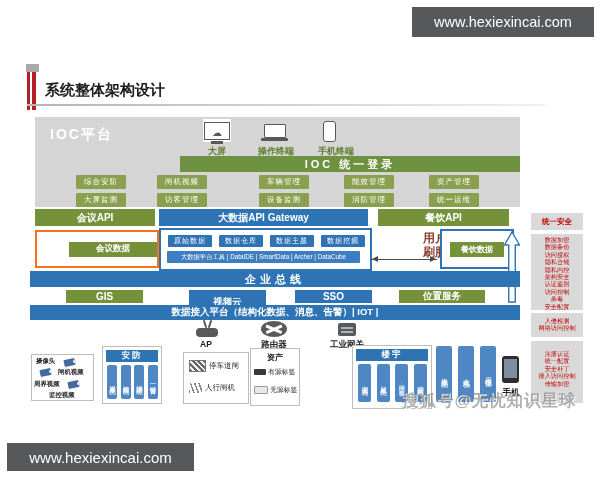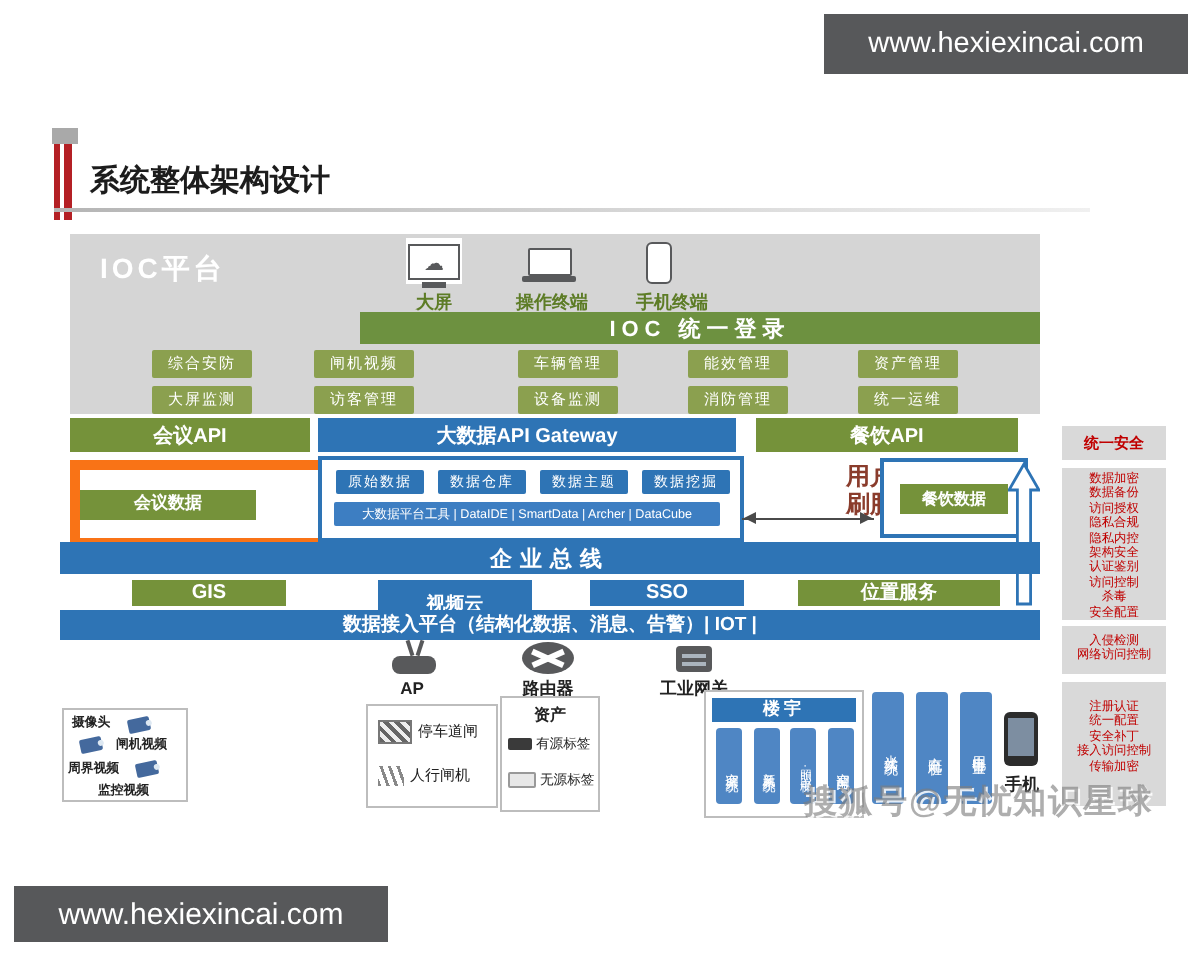--- a/index.html
+++ b/index.html
@@ -112,21 +112,21 @@
   <div class="abs bar green" style="left:35px;top:209px;width:120px;height:17px;font-size:10px;">
     <span>会议API</span>
     </div>
   <div class="abs bar blue" style="left:159px;top:209px;width:209px;height:17px;font-size:10px;">
     <span>大数据API Gateway</span>
     </div>
   <div class="abs bar green" style="left:378px;top:209px;width:131px;height:17px;font-size:10px;">
     <span>餐饮API</span>
     </div>
 
-  <div class="abs obox" style="left:35px;top:230px;width:120px;height:34px;border:5px solid #f97316;display:flex;align-items:center;justify-content:flex-start;">
+  <div class="abs obox" style="left:35px;top:230px;width:120px;height:34px;border:2px solid #f97316;display:flex;align-items:center;justify-content:flex-end;">
     <div class="bar green" style="width:88px;height:15px;font-size:8.5px;">
       <span>会议数据</span>
       </div>
   </div>
   <div class="abs obox" style="left:159px;top:228px;width:209px;height:39px;border:2px solid #2e74b5;">
     <div class="bbtn" style="position:absolute;left:7px;top:5px;width:44px;height:12px;">原始数据</div>
     <div class="bbtn" style="position:absolute;left:58px;top:5px;width:44px;height:12px;">数据仓库</div>
     <div class="bbtn" style="position:absolute;left:109px;top:5px;width:44px;height:12px;">数据主题</div>
     <div class="bbtn" style="position:absolute;left:160px;top:5px;width:44px;height:12px;">数据挖掘</div>
     <div class="bbtn" style="position:absolute;left:6px;top:21px;width:193px;height:12px;background:#3d7ec2;font-size:6.3px;letter-spacing:0;">大数据平台工具 | DataIDE | SmartData | Archer | DataCube</div>
@@ -143,21 +143,21 @@
     <polygon points="8,1 15.5,14 11.3,14 11.3,71 4.7,71 4.7,14 0.5,14" fill="#ffffff" stroke="#2e74b5" stroke-width="1.4"></polygon>
   </svg>
 
   <div class="abs bar blue" style="left:30px;top:271px;width:490px;height:16px;font-size:11px;letter-spacing:4px;">
     <span>企业总线</span>
     </div>
 
   <div class="abs bar green" style="left:66px;top:290px;width:77px;height:13px;font-size:10px;">GIS</div>
   <div class="abs bar blue" style="left:189px;top:290px;width:77px;height:25px;font-size:9.5px;">视频云</div>
   <div class="abs bar blue" style="left:295px;top:290px;width:77px;height:13px;font-size:10px;">SSO</div>
-  <div class="abs bar green" style="left:399px;top:290px;width:101px;height:13px;font-size:9.5px;">位置服务</div>
+  <div class="abs bar green" style="left:399px;top:290px;width:86px;height:13px;font-size:9.5px;">位置服务</div>
 
   <div class="abs bar blue" style="left:30px;top:305px;width:490px;height:15px;font-size:9.5px;">
     <span>数据接入平台（结构化数据、消息、告警）| IOT |</span>
     </div>
 
   <div class="abs" style="left:196px;top:328px;">
       <span class="ic-ap" style="display:block;"></span>
     </div>
   <div class="abs netlbl" style="left:186px;top:339px;width:40px;">AP</div>
   <div class="abs" style="left:261px;top:321px;">
@@ -172,20 +172,29 @@
   <div class="abs wbox" style="left:31px;top:354px;width:61px;height:45px;">
     <div class="tinylbl" style="position:absolute;left:4px;top:2px;">摄像头</div>
     <span class="ic-cam" style="position:absolute;left:32px;top:4px;"></span>
     <div class="tinylbl" style="position:absolute;left:26px;top:13px;">闸机视频</div>
     <span class="ic-cam" style="position:absolute;left:8px;top:14px;"></span>
     <div class="tinylbl" style="position:absolute;left:2px;top:25px;">周界视频</div>
     <span class="ic-cam" style="position:absolute;left:36px;top:26px;"></span>
     <div class="tinylbl" style="position:absolute;left:17px;top:36px;">监控视频</div>
   </div>
 
+  <div class="abs wbox" style="left:102px;top:346px;width:58px;height:56px;">
+    <div class="bar blue" style="position:absolute;left:3px;top:3px;right:3px;height:12px;font-size:8.5px;letter-spacing:2px;">
+      <span>安防</span>
+      </div>
+    <div class="pill" style="position:absolute;left:4px;top:18px;width:10px;height:34px;">周界系统</div>
+    <div class="pill" style="position:absolute;left:17.5px;top:18px;width:10px;height:34px;">门禁系统</div>
+    <div class="pill" style="position:absolute;left:31px;top:18px;width:10px;height:34px;">消防系统</div>
+    <div class="pill" style="position:absolute;left:44.5px;top:18px;width:10px;height:34px;">一键告警</div>
+  </div>
 
   <div class="abs wbox" style="left:183px;top:352px;width:64px;height:50px;">
     <div class="itemrow" style="position:absolute;left:5px;top:7px;">
       <span class="ic-bar"></span>
       <span>停车道闸</span>
       </div>
     <div class="itemrow" style="position:absolute;left:5px;top:30px;">
       <span class="ic-turn"></span>
       <span>人行闸机</span>
       </div>

